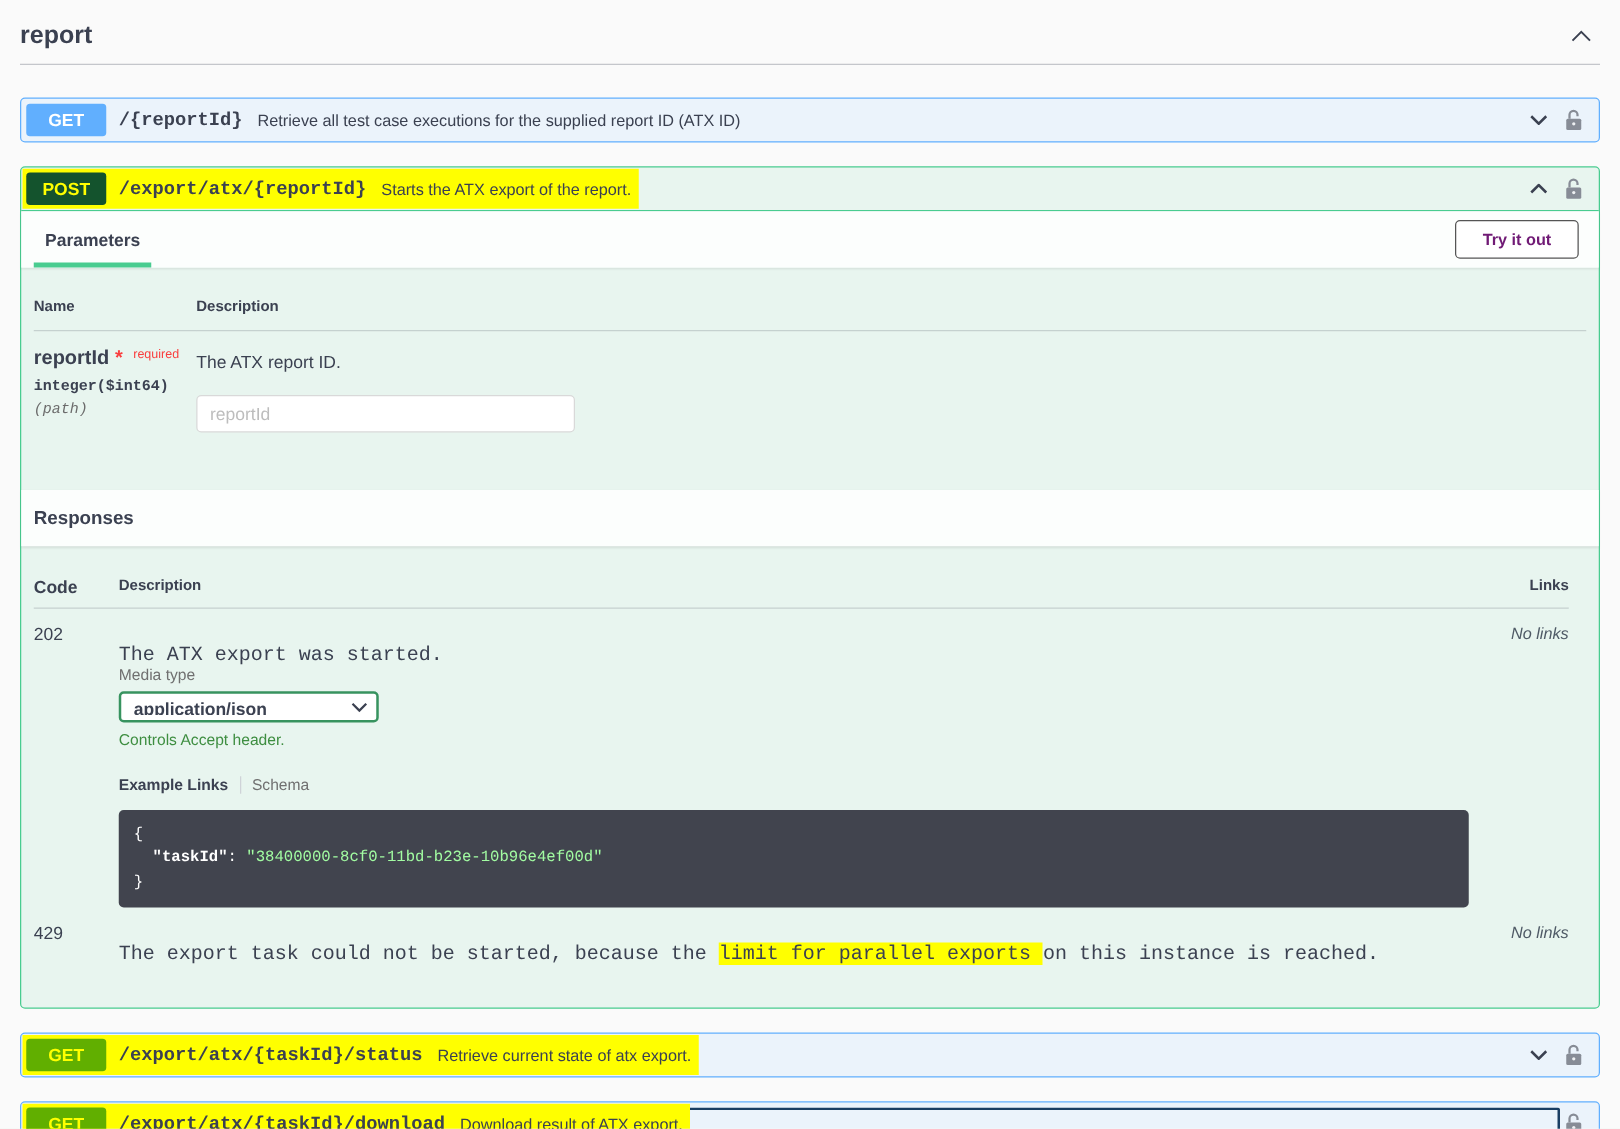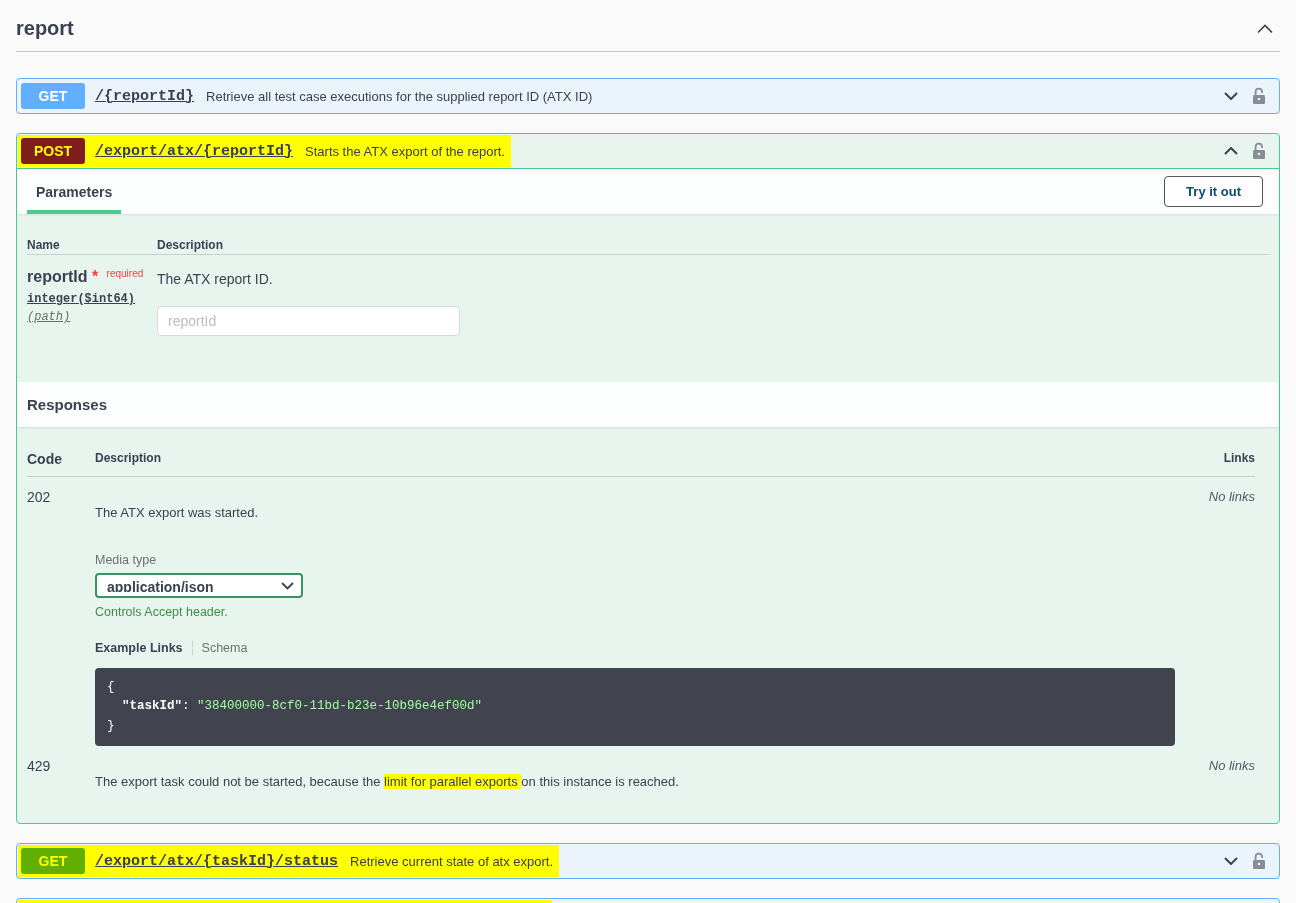--- a/index.html
+++ b/index.html
@@ -3,21 +3,21 @@
 <meta charset="utf-8">
 <style>
   * { box-sizing: border-box; }
   html,body { margin:0; padding:0; }
   body {
     width:1296px; height:903px; overflow:hidden;
     background:#fafafa; color:#3b4151;
     font-family:"Liberation Sans", sans-serif;
   }
   .wrap { padding:0 16px; }
-  .mono { font-family:"Liberation Mono","DejaVu Sans Mono",monospace;text-decoration:underline; }
+  .mono { font-family:"Liberation Mono","DejaVu Sans Mono",monospace; }
 
   
   .tag-header {
     display:flex; align-items:center; justify-content:space-between;
     padding:17px 6px 11px 0; border-bottom:1px solid rgba(59,65,81,.28);
     margin-bottom:26px;
   }
   .tag-title { font-size:20px; font-weight:bold; color:#3b4151; }
 
   
@@ -40,47 +40,47 @@
   .controls-chevron { margin-left:auto; padding:0 10px; display:flex; align-items:center; cursor:pointer; }
   .lock { padding:0 9px 0 4px; display:flex; align-items:center; cursor:pointer; }
 
   
   .hl::before {
     content:""; position:absolute; z-index:0;
     left:-3px; right:-6px; top:-3px; bottom:-3px;
     background:#ffff00;
   }
   .hl .badge.get  { background:#61af00; color:#ffff00; }
-  .hl .badge.post { background:#7f1d1d; color:#ffff00; }
+  .hl .badge.post { background:#14532d; color:#ffff00; }
 
   
   .focused .summary-btn { box-shadow: inset 0 0 0 2px #1a3e63; border-radius:2px; }
 
   
   .opblock-body { border-top:1px solid #49cc90; }
   .section-band {
     background:rgba(255,255,255,.85);
     display:flex; align-items:center; justify-content:space-between;
     min-height:45px; padding:0 16px 0 10px;
     box-shadow:0 1px 2px rgba(0,0,0,.09);
     position:relative;
   }
   .tab-item { position:relative; font-size:14px; font-weight:bold; padding:14px 9px; cursor:pointer; }
   .tab-item::after {
     content:""; position:absolute; left:0; right:0; bottom:0; height:4px; background:#49cc90;
   }
   .btn-try {
     background:#fff; border:1px solid #555; border-radius:4px;
-    padding:7px 21px; font-size:13px; font-weight:600; color:#0c4a6e;
+    padding:7px 21px; font-size:13px; font-weight:600; color:#701a75;
     font-family:"Liberation Sans",sans-serif; cursor:pointer;
   }
 
   .params-content { padding:24px 10px 46px 10px; }
   .grid-params { display:grid; grid-template-columns:130px 1fr; }
-  .thead { font-size:12px; font-weight:bold; color:#3b4151; padding-bottom:2px; border-bottom:1px solid rgba(59,65,81,.2); }
+  .thead { font-size:12px; font-weight:bold; color:#3b4151; padding-bottom:12px; border-bottom:1px solid rgba(59,65,81,.2); }
   .param-cell { padding-top:13px; }
   .param-name { font-size:16px; font-weight:bold; }
   .param-star { color:#f93e3e; font-weight:bold; }
   .param-required { color:#f93e3e; font-size:10px; position:relative; top:-5px; margin-left:4px; }
   .param-type { font-size:12px; font-weight:bold; margin-top:6px; }
   .param-in { font-size:12px; font-style:italic; color:#6b6b6b; margin-top:4px; }
   .param-desc { font-size:14px; padding-top:16px; }
   .param-input {
     margin-top:19px; width:303px; height:30px; padding:0 10px;
     border:1px solid #d9d9d9; border-radius:4px; background:#fff;
@@ -89,25 +89,25 @@
   .param-input::placeholder { color:#bdbdbd; }
 
   .responses-band { font-size:15px; font-weight:bold; }
   .responses-content { padding:24px 24px 34px 10px; }
   .grid-resp { display:grid; grid-template-columns:68px 1fr 80px; }
   .resp-head { padding-bottom:9px; border-bottom:1px solid rgba(59,65,81,.2); }
   .code-header { font-size:14px; font-weight:600; }
   .links-header { text-align:right; }
   .resp-row { padding-top:12px; }
   .resp-code { font-size:14px; }
-  .resp-desc { font-size:13px; margin-top:16px; }
+  .resp-desc { font-size:16px; margin-top:16px;font-family:Liberation Mono, monospace; }
   .no-links { text-align:right; font-size:13px; font-style:italic; color:#4f5a66; }
   .hl-inline { background:#ffff00; }
 
-  .media-block { margin-top:33px; }
+  .media-block { }
   .media-label { font-size:12.5px; color:#707070; }
   .select-wrap { position:relative; width:208px; margin-top:6px; }
   .media-select {
     width:100%; appearance:none; -webkit-appearance:none;
     border:2px solid #37935f; border-radius:4px; background:#fff;
     font-size:14px; font-weight:bold; color:#3b4151;
     padding:4px 30px 4px 10px; height:25px;
     font-family:"Liberation Sans",sans-serif; cursor:pointer;
   }
   .select-chevron { position:absolute; right:9px; top:9px; pointer-events:none; }

